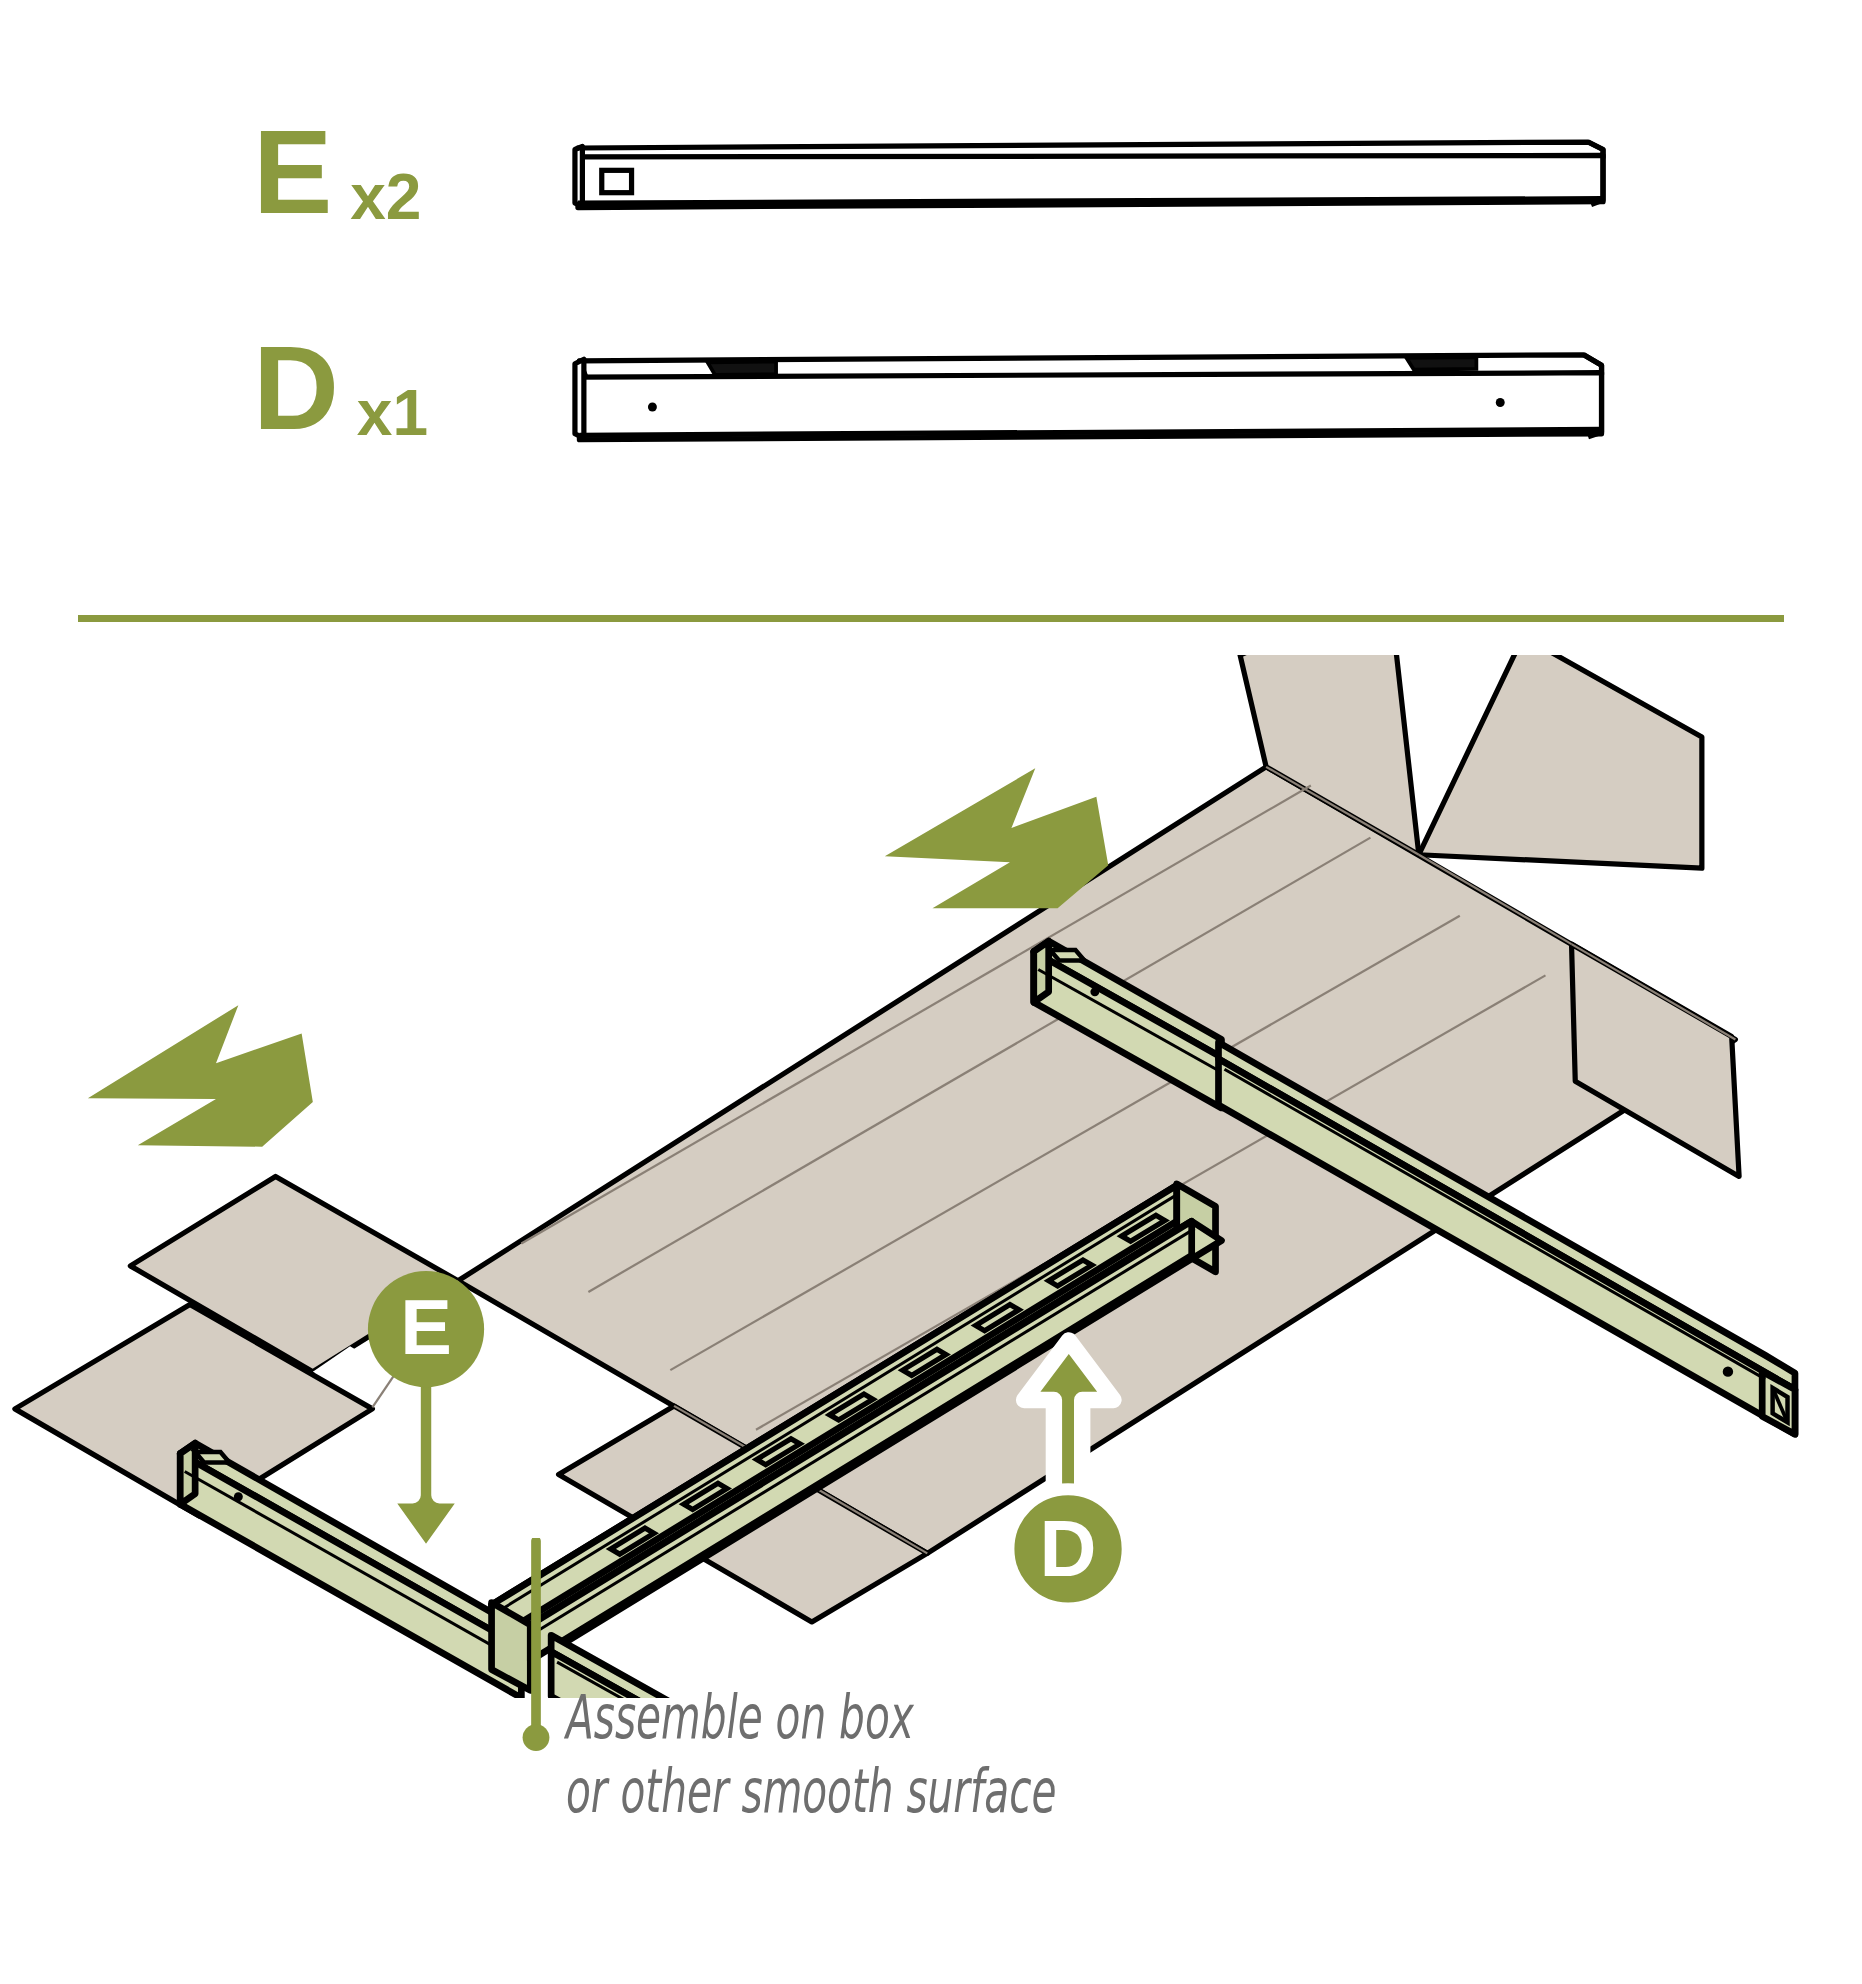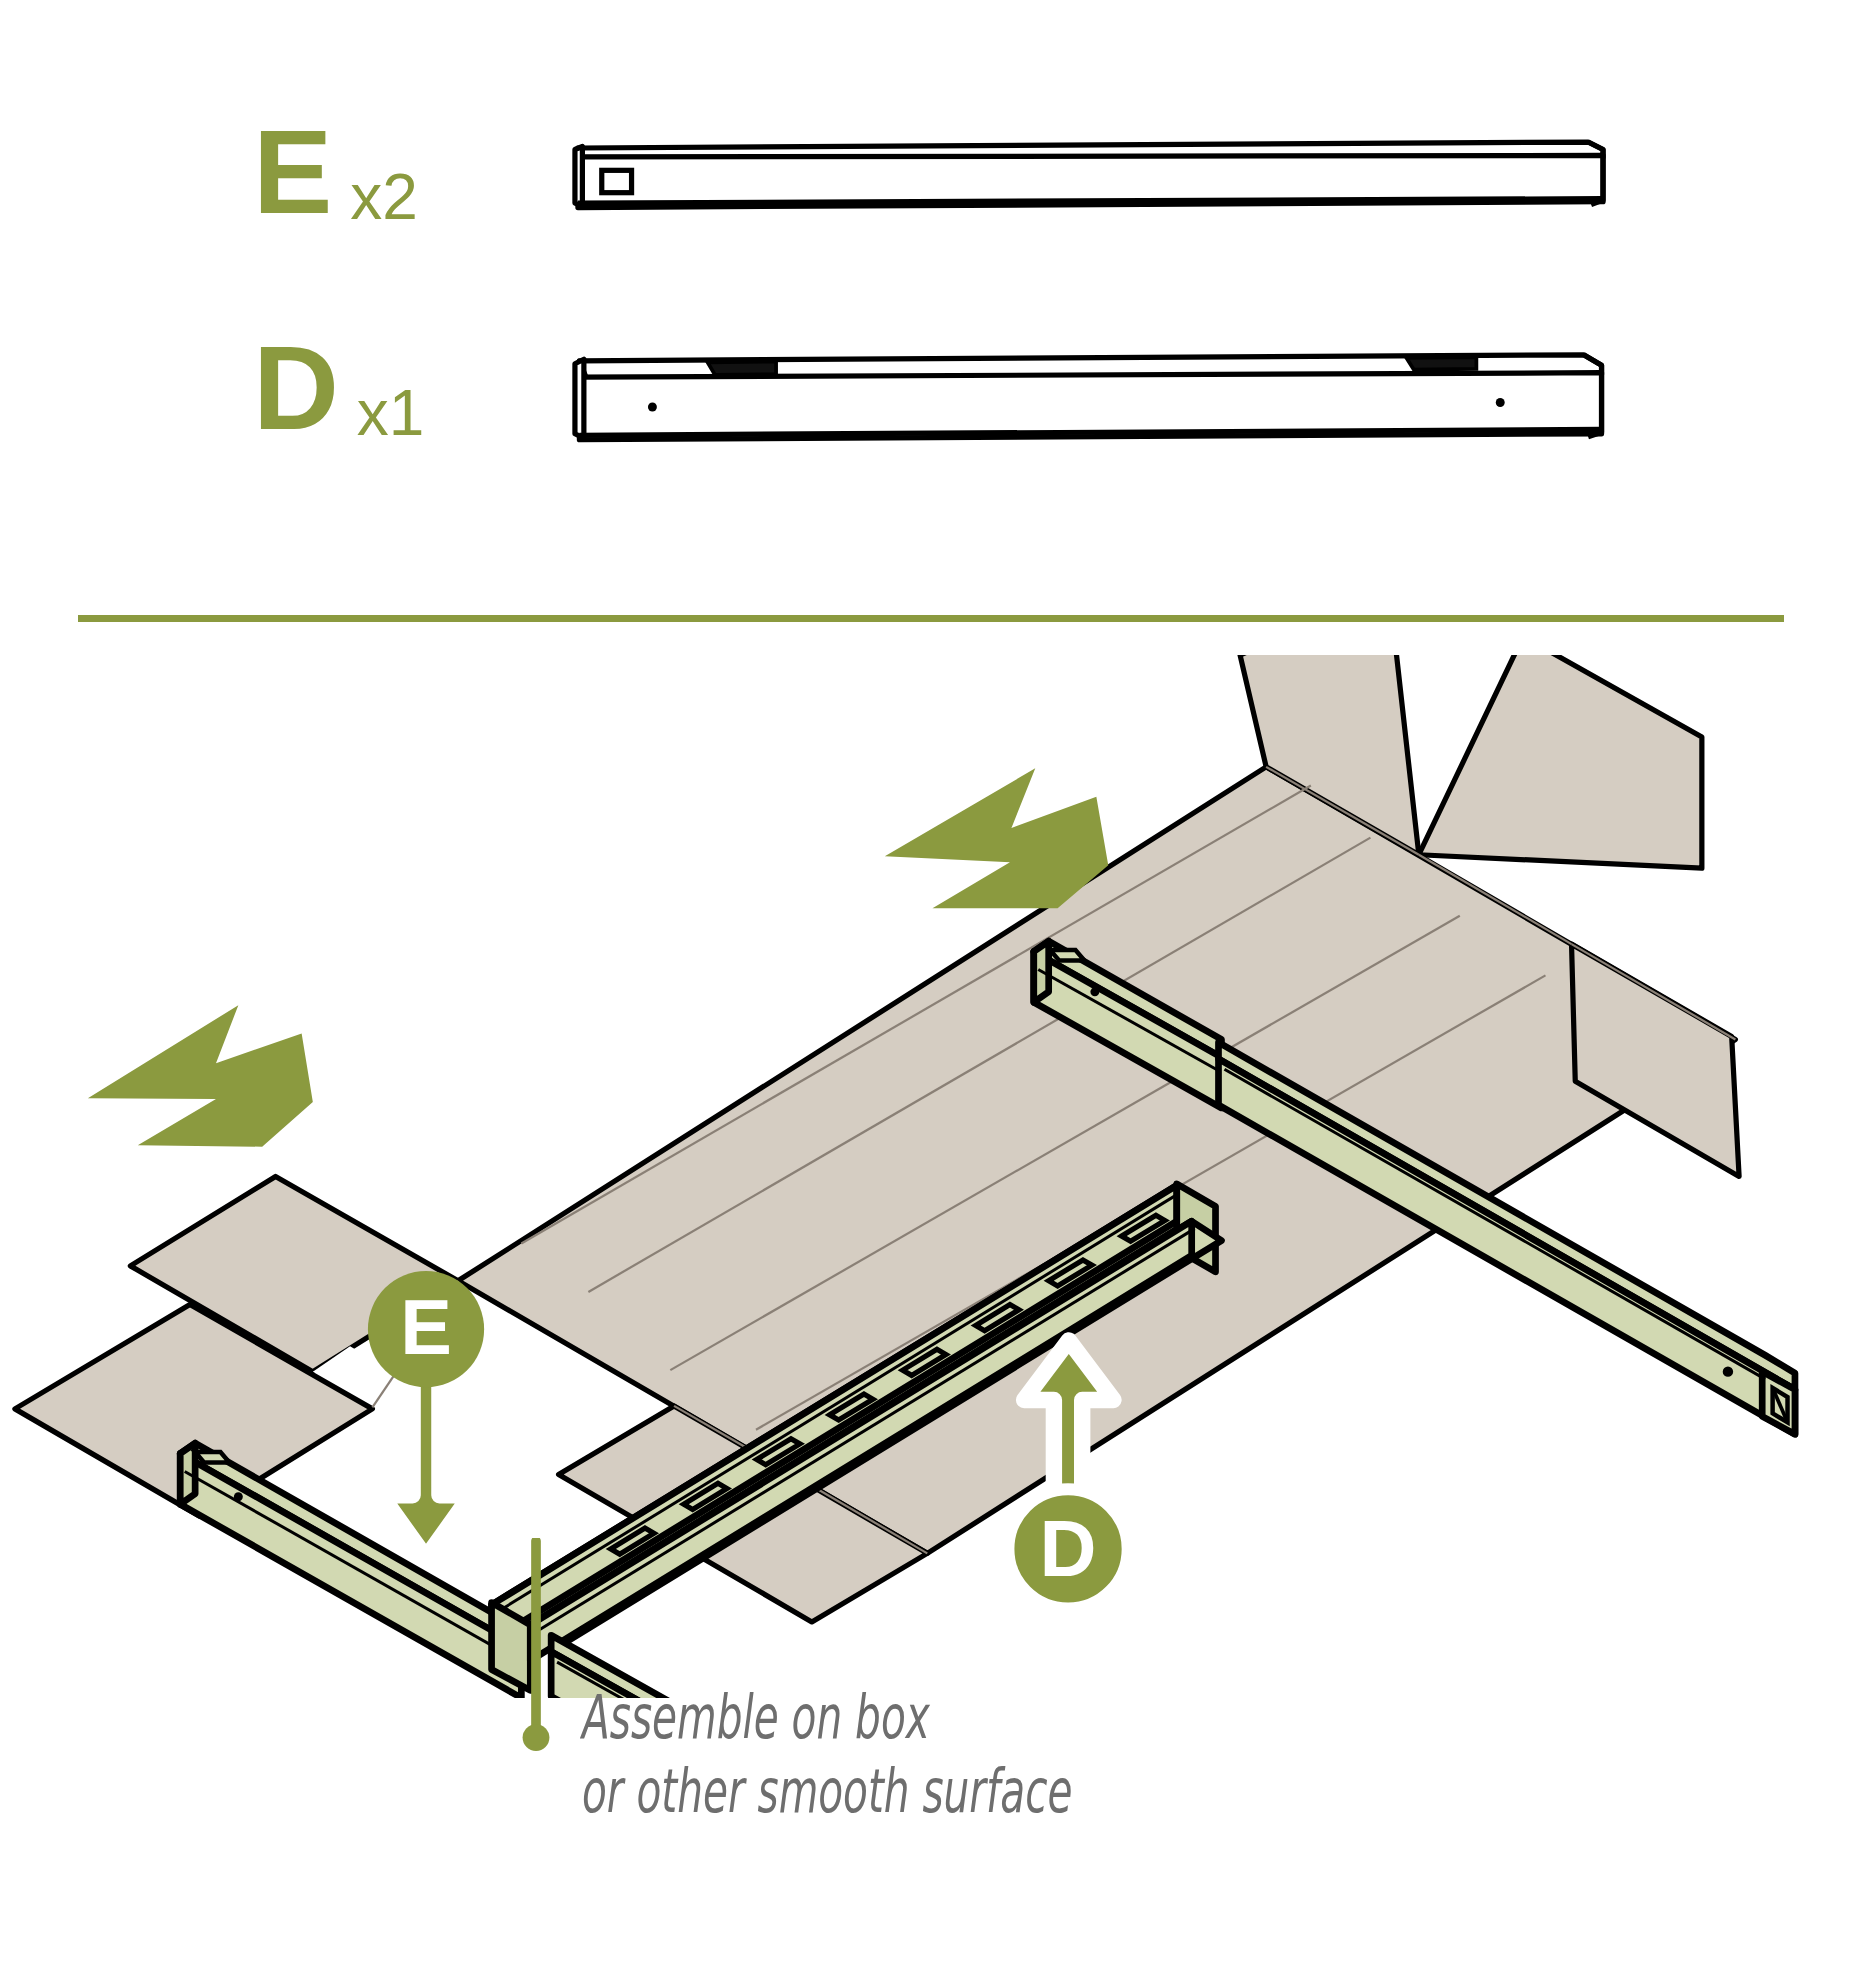--- a/index.html
+++ b/index.html
@@ -46,21 +46,21 @@
   }
   .part-letter {
     font-size: 119px;
     font-weight: 700;
     line-height: 1;
     letter-spacing: -1.5px;
     color: #8b9a3f;
   }
   .part-qty {
     font-size: 64px;
-    font-weight: 400;
+    font-weight: 700;
     line-height: 1;
     color: #8b9a3f;
     margin-left: 19.4px;
     position: relative;
     top: 6px;
   }
 
   .part-drawing {
     position: absolute;
     left: 566px;
@@ -82,21 +82,21 @@
     position: absolute;
     left: 0;
     top: 655px;
     width: 1862px;
     height: 1043px;
   }
 
   
   #caption-block {
     position: absolute;
-    left: 582px;
+    left: 566px;
     top: 1680px;
     width: 1117px;
   }
   .caption-line {
     font-family: "Liberation Sans Narrow", "DejaVu Sans Condensed", "Liberation Sans", sans-serif;
     font-style: italic;
     font-weight: 400;
     font-size: 61px;
     line-height: 1.22;
     color: #6e6e6e;

